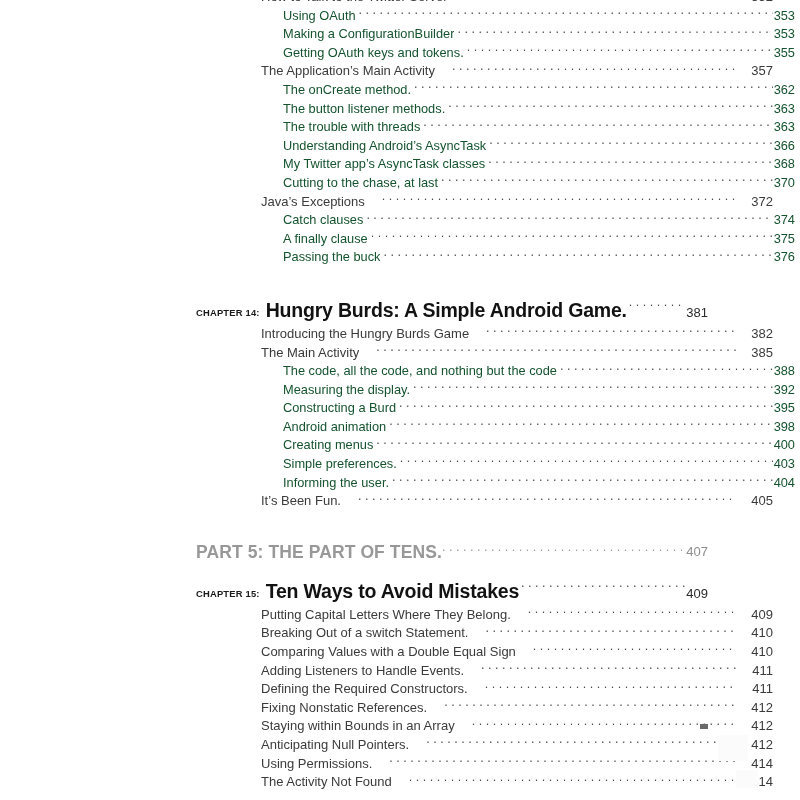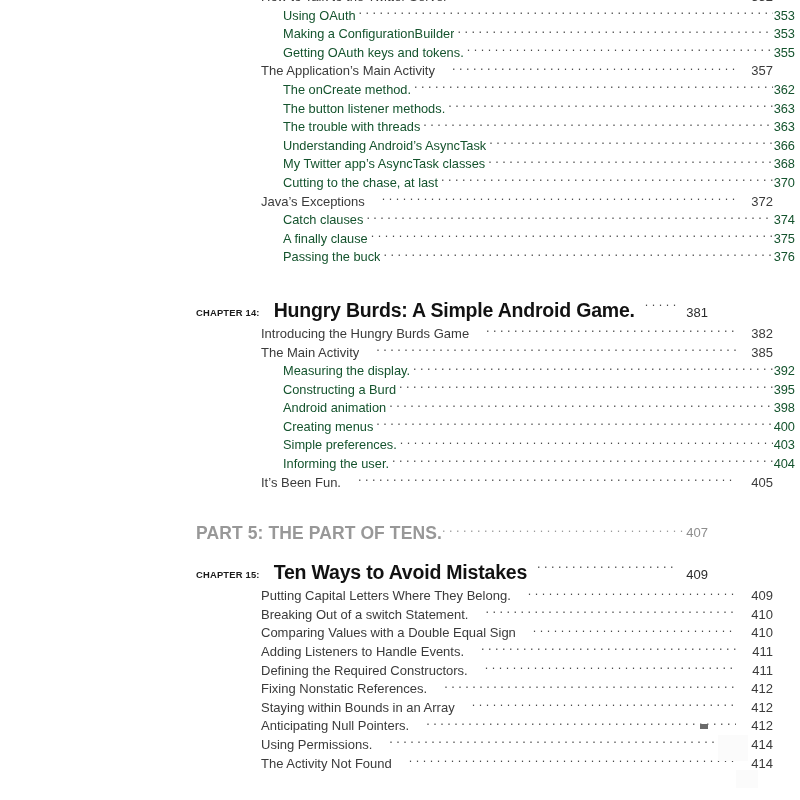--- a/index.html
+++ b/index.html
@@ -90,21 +90,20 @@
   
   .chapter {
     display: flex;
     align-items: baseline;
     width: 100%;
     height: 30px;
     line-height: 30px;
     white-space: nowrap;
     overflow: hidden;
     color: #1a1a1a;
-    gap: 8px;
   }
   .chapter .chap-label {
     flex: 0 0 auto;
     font-size: 9.4px;
     font-weight: bold;
     letter-spacing: 0.2px;
     color: #1a1a1a;
     padding-right: 6px;
     position: relative;
     top: -1px;
@@ -286,20 +285,25 @@
         <span class="title">Introducing the Hungry Burds Game</span>
         <span class="leader"></span>
         <span class="page">382</span>
       </div>
       <div class="entry lvl1">
         <span class="title">The Main Activity</span>
         <span class="leader"></span>
         <span class="page">385</span>
       </div>
       <div class="entry lvl2">
+        <span class="title">The code, all the code, and nothing but the code</span>
+        <span class="leader"></span>
+        <span class="page">388</span>
+      </div>
+      <div class="entry lvl2">
         <span class="title">Measuring the display.</span>
         <span class="leader"></span>
         <span class="page">392</span>
       </div>
       <div class="entry lvl2">
         <span class="title">Constructing a Burd</span>
         <span class="leader"></span>
         <span class="page">395</span>
       </div>
       <div class="entry lvl2">

